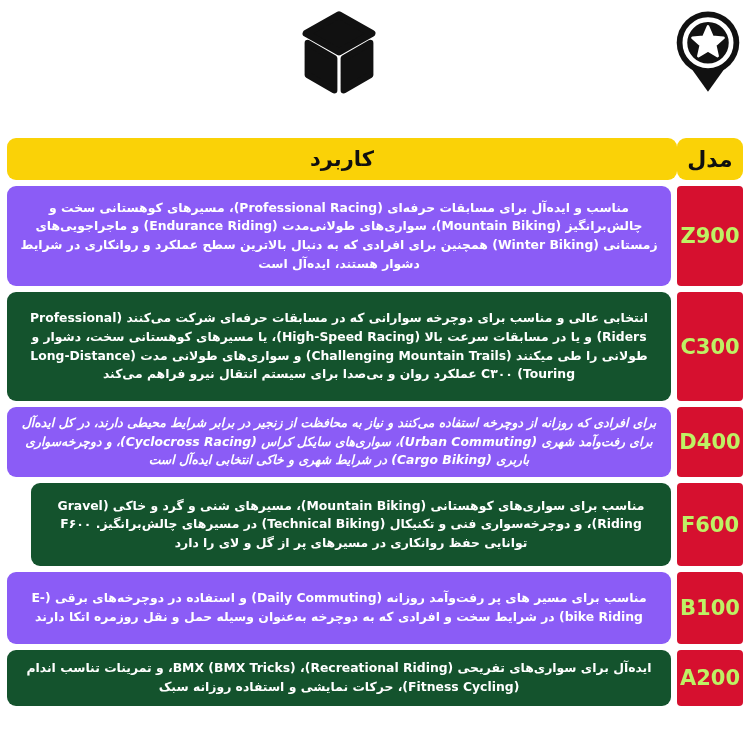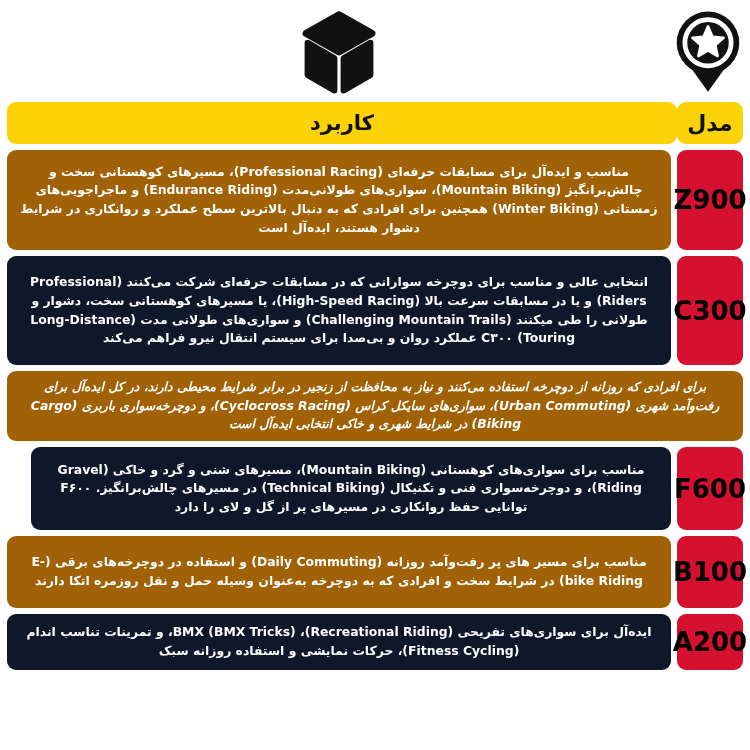--- a/index.html
+++ b/index.html
@@ -7,46 +7,46 @@
   body { width:750px; height:750px; overflow:hidden;
          font-family:"DejaVu Sans","Liberation Sans",sans-serif; }
   .page { width:750px; height:750px; padding:0 7px; background:#ffffff; position:relative; }
 
   
   .icon-band { position:relative; height:102px; }
   .cube-icon { position:absolute; left:292px; top:10px; width:80px; height:90px; }
   .pin-icon  { position:absolute; right:1px; top:8px; width:68px; height:86px; }
 
   
-  .header-row { display:flex; height:42px; margin-bottom:6px; }
+  .header-row { display:flex; height:42px; margin-bottom:6px;margin-top:36px; }
   .hdr-box { background:#fad207; border-radius:9px; display:flex; align-items:center;
              justify-content:center; color:#101010; font-weight:bold; }
   .hdr-usage { flex:1; font-size:21px; }
   .hdr-model { width:66px; font-size:22px; }
 
   
   .rows { display:flex; flex-direction:column; gap:6px; }
   .row { display:flex; gap:6px; }
   .row:nth-child(1) .usage-card { height:100px; }
   .row:nth-child(2) .usage-card { height:109px; }
   .row:nth-child(3) .usage-card { height:70px;font-style:italic; }
   .row:nth-child(4) .usage-card { height:83px;margin-left:24px; }
   .row:nth-child(5) .usage-card { height:72px; }
   .row:nth-child(6) .usage-card { height:56px; }
   .row:nth-child(7) .usage-card { height:52px; }
   .usage-card { flex:1; border-radius:9px; color:#ffffff; direction:rtl;
                 display:flex; align-items:center; justify-content:center;
                 padding:4px 12px; overflow:hidden; }
   .usage-card p { font-size:12.4px; font-weight:bold; line-height:1.5;
                   text-align:center; width:100%; }
-  .row--navy .usage-card { background:#a16207; }
-  .row--gray .usage-card { background:#0f172a; }
-  .model-badge { width:66px; border-radius:9px; background:#d6102f; color:#000000;
+  .row--navy .usage-card { background:#8b5cf6; }
+  .row--gray .usage-card { background:#14532d; }
+  .model-badge { width:66px; border-radius:4px; background:#d6102f; color:#bef264;
                  display:flex; align-items:center; justify-content:center;
-                 font-size:26px; font-weight:bold; direction:ltr; align-self:stretch; }
+                 font-size:21px; font-weight:bold; direction:ltr; align-self:stretch; }
 </style>
 </head>
 <body>
 
 <div class="page">
 
   <div class="icon-band">
     <svg class="cube-icon" viewBox="0 0 100 112" xmlns="http://www.w3.org/2000/svg">
       <polygon points="50,6 91,29 50,52 9,29" fill="#111" stroke="#111" stroke-width="9" stroke-linejoin="round"></polygon>
       <polygon points="11,41 44,60 44,100 11,81" fill="#111" stroke="#111" stroke-width="8" stroke-linejoin="round"></polygon>
@@ -82,20 +82,21 @@
       <div class="usage-card">
         <p>انتخابی عالی و مناسب برای دوچرخه سوارانی که در مسابقات حرفه‌ای شرکت می‌کنند (Professional Riders) و یا در مسابقات سرعت بالا (High-Speed Racing)، یا مسیرهای کوهستانی سخت، دشوار و طولانی را طی میکنند (Challenging Mountain Trails) و سواری‌های طولانی مدت (Long-Distance Touring) C۳۰۰ عملکرد روان و بی‌صدا برای سیستم انتقال نیرو فراهم می‌کند</p>
       </div>
       <div class="model-badge">C300</div>
     </div>
 
     <div class="row row--navy">
       <div class="usage-card">
         <p>برای افرادی که روزانه از دوچرخه استفاده می‌کنند و نیاز به محافظت از زنجیر در برابر شرایط محیطی دارند، در کل ایده‌آل برای رفت‌وآمد شهری (Urban Commuting)، سواری‌های سایکل کراس (Cyclocross Racing)، و دوچرخه‌سواری باربری (Cargo Biking) در شرایط شهری و خاکی انتخابی ایده‌آل است</p>
       </div>
+      <div class="model-badge">D400</div>
     </div>
 
     <div class="row row--gray">
       <div class="usage-card">
         <p>مناسب برای سواری‌های کوهستانی (Mountain Biking)، مسیرهای شنی و گرد و خاکی (Gravel Riding)، و دوچرخه‌سواری فنی و تکنیکال (Technical Biking) در مسیرهای چالش‌برانگیز. F۶۰۰ توانایی حفظ روانکاری در مسیرهای پر از گل و لای را دارد</p>
       </div>
       <div class="model-badge">F600</div>
     </div>
 
     <div class="row row--navy">

